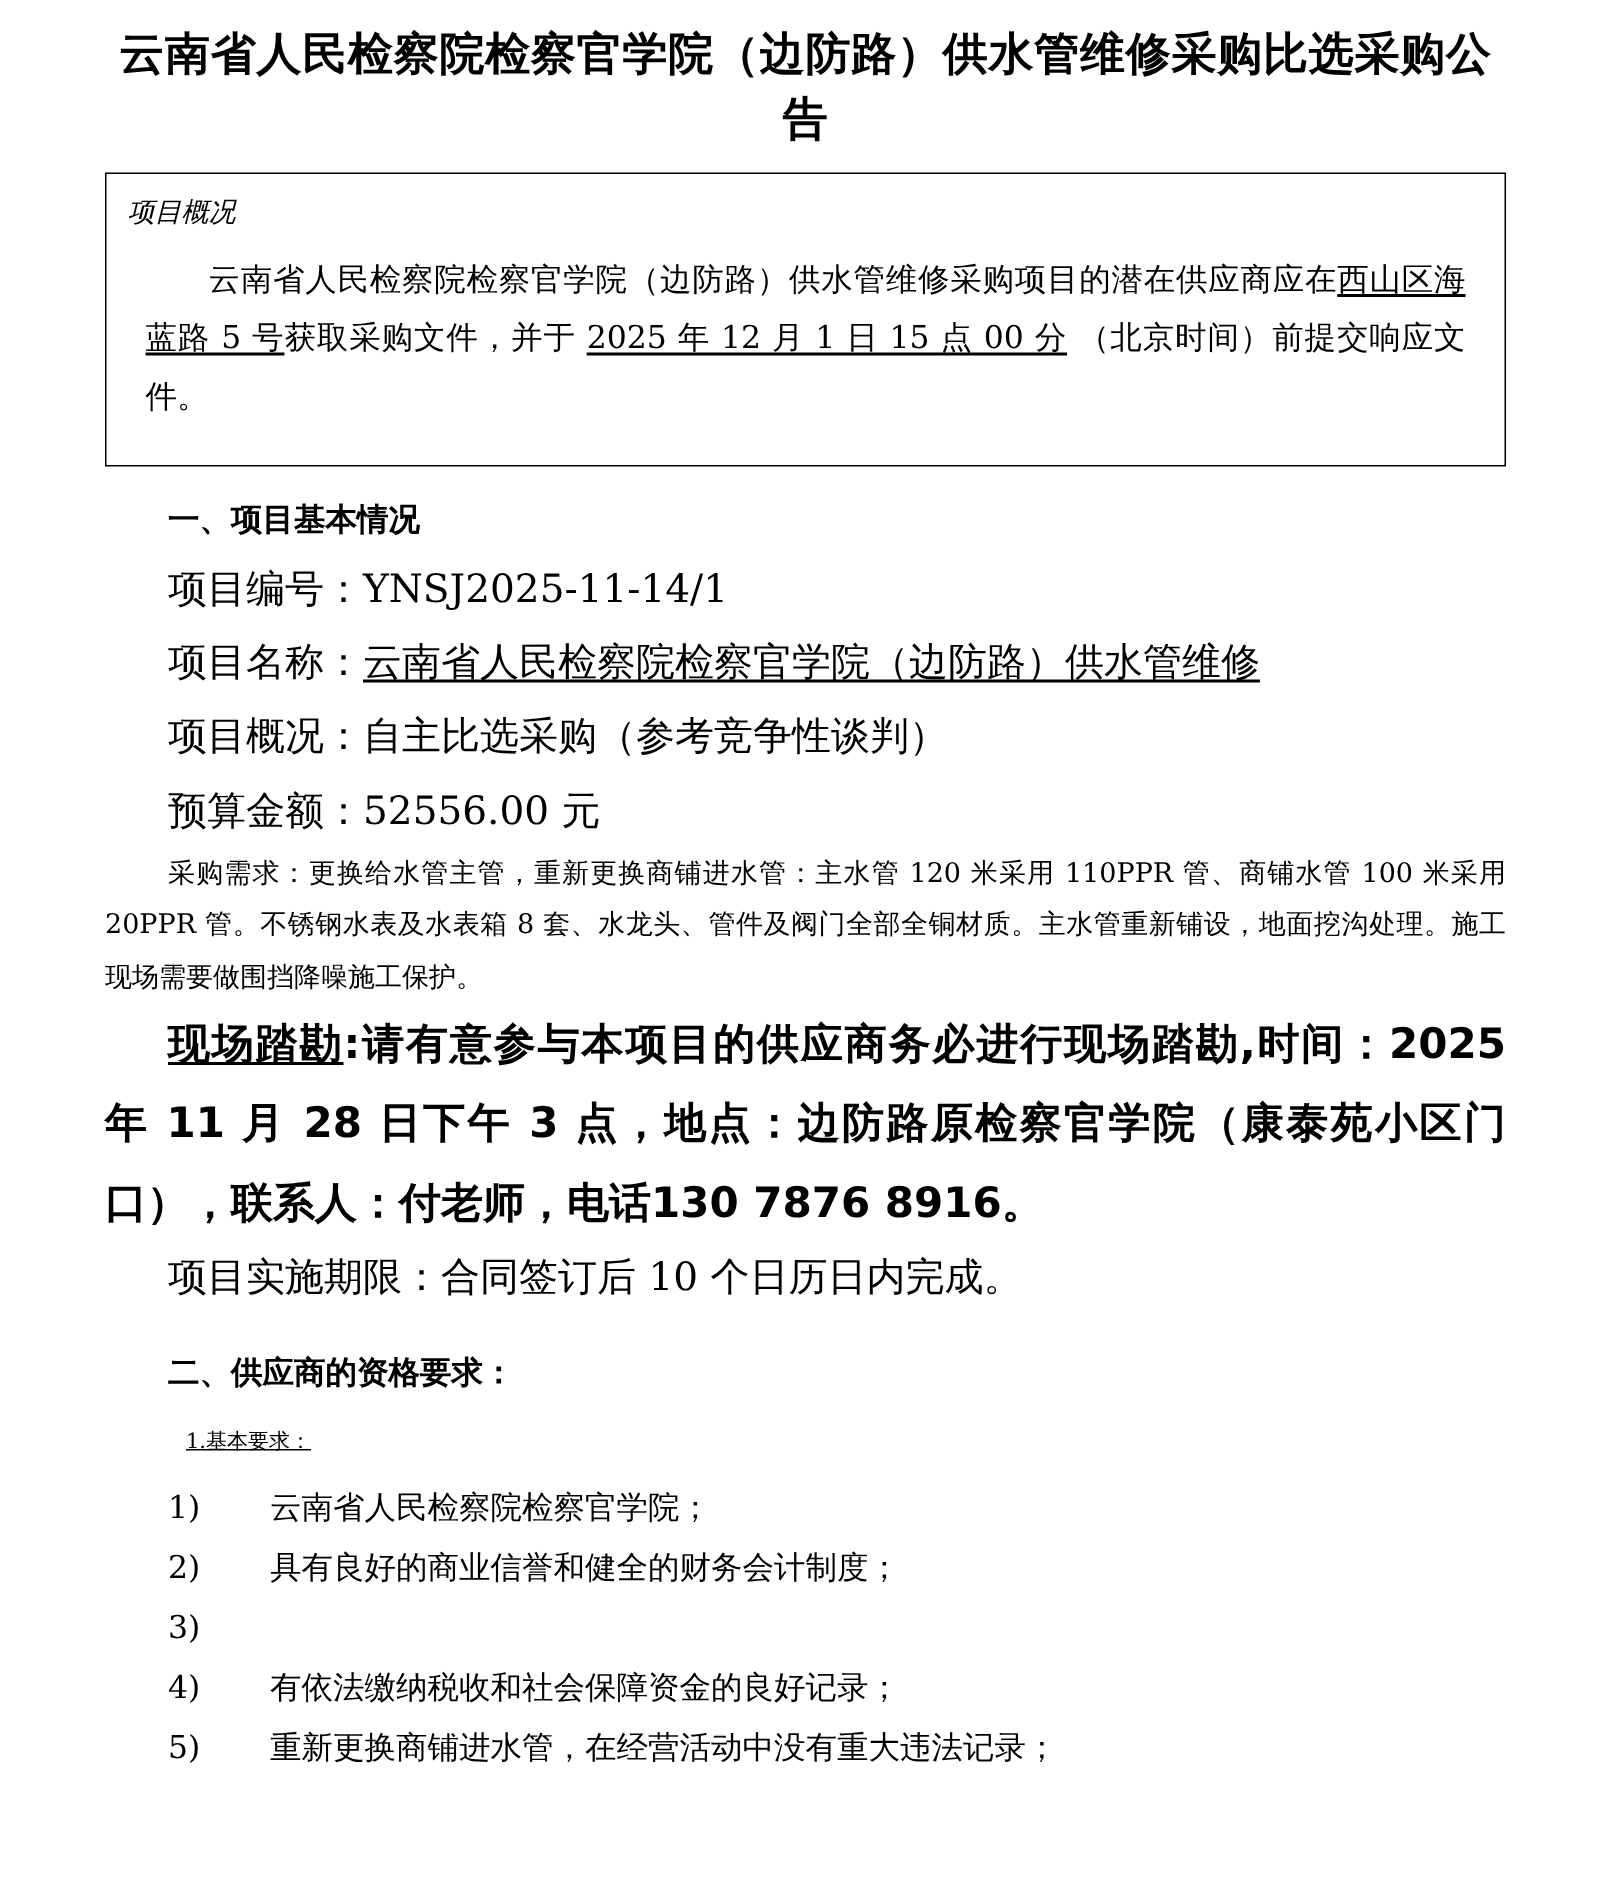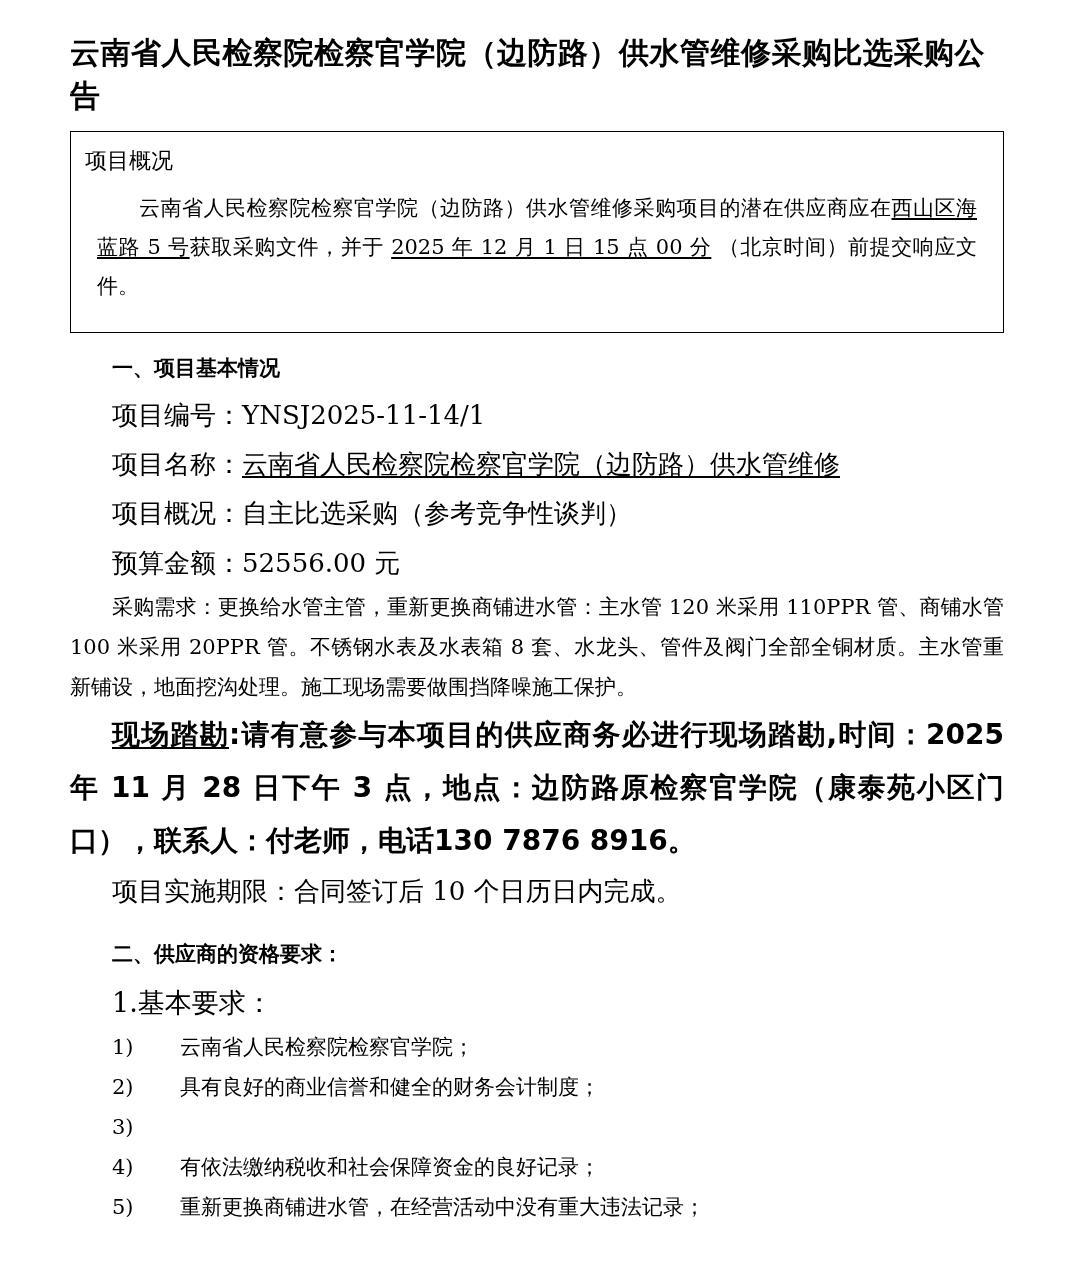--- a/index.html
+++ b/index.html
@@ -18,33 +18,35 @@
     min-height: 1262px;
     box-sizing: border-box;
     padding: 8px 70px 0 70px;
     position: relative;
   }
   .doc-title {
     font-family: "DejaVu Sans", "Liberation Sans", sans-serif;
     font-weight: bold;
     font-size: 30px;
     line-height: 1.42;
-    margin: 24px 0 14px 0;
+    text-align: center;
+    margin: 8px 0 14px 0;
     letter-spacing: 0.5px;
   }
   .overview-box {
     border: 1px solid #000000;
     box-sizing: border-box;
     padding: 12px 14px 14px 14px;
     margin-bottom: 16px;
   }
   .overview-heading {
-    font-size: 22px;
+    font-size: 18px;
     line-height: 1.5;
     margin: 0 0 4px 0;
+    font-style: italic;
   }
   .overview-body {
     font-size: 21px;
     line-height: 1.85;
     margin: 12px;
     text-align: justify;
     text-indent: 42px;
   }
   .u {
     text-decoration: underline;
@@ -59,40 +61,41 @@
     text-indent: 42px;
   }
   .para {
     font-size: 26px;
     line-height: 1.9;
     margin: 0;
     text-indent: 42px;
     text-align: justify;
   }
   .para-block {
-    font-size: 21px;
+    font-size: 18px;
     line-height: 1.9;
     margin: 0;
     text-indent: 42px;
     text-align: justify;
   }
   .bold-para {
     font-family: "DejaVu Sans", "Liberation Sans", sans-serif;
     font-weight: bold;
     font-size: 28px;
     line-height: 1.9;
     margin: 0;
     text-indent: 42px;
     text-align: justify;
   }
   .sub-heading {
-    font-size: 27px;
+    font-size: 14px;
     line-height: 1.9;
-    margin: 0;
+    margin: 12px;
     text-indent: 42px;
+    text-decoration: underline;
   }
   .list-item {
     font-size: 21px;
     line-height: 1.9;
     margin: 0;
     display: flex;
     padding-left: 42px;
   }
   .list-num {
     width: 68px;

